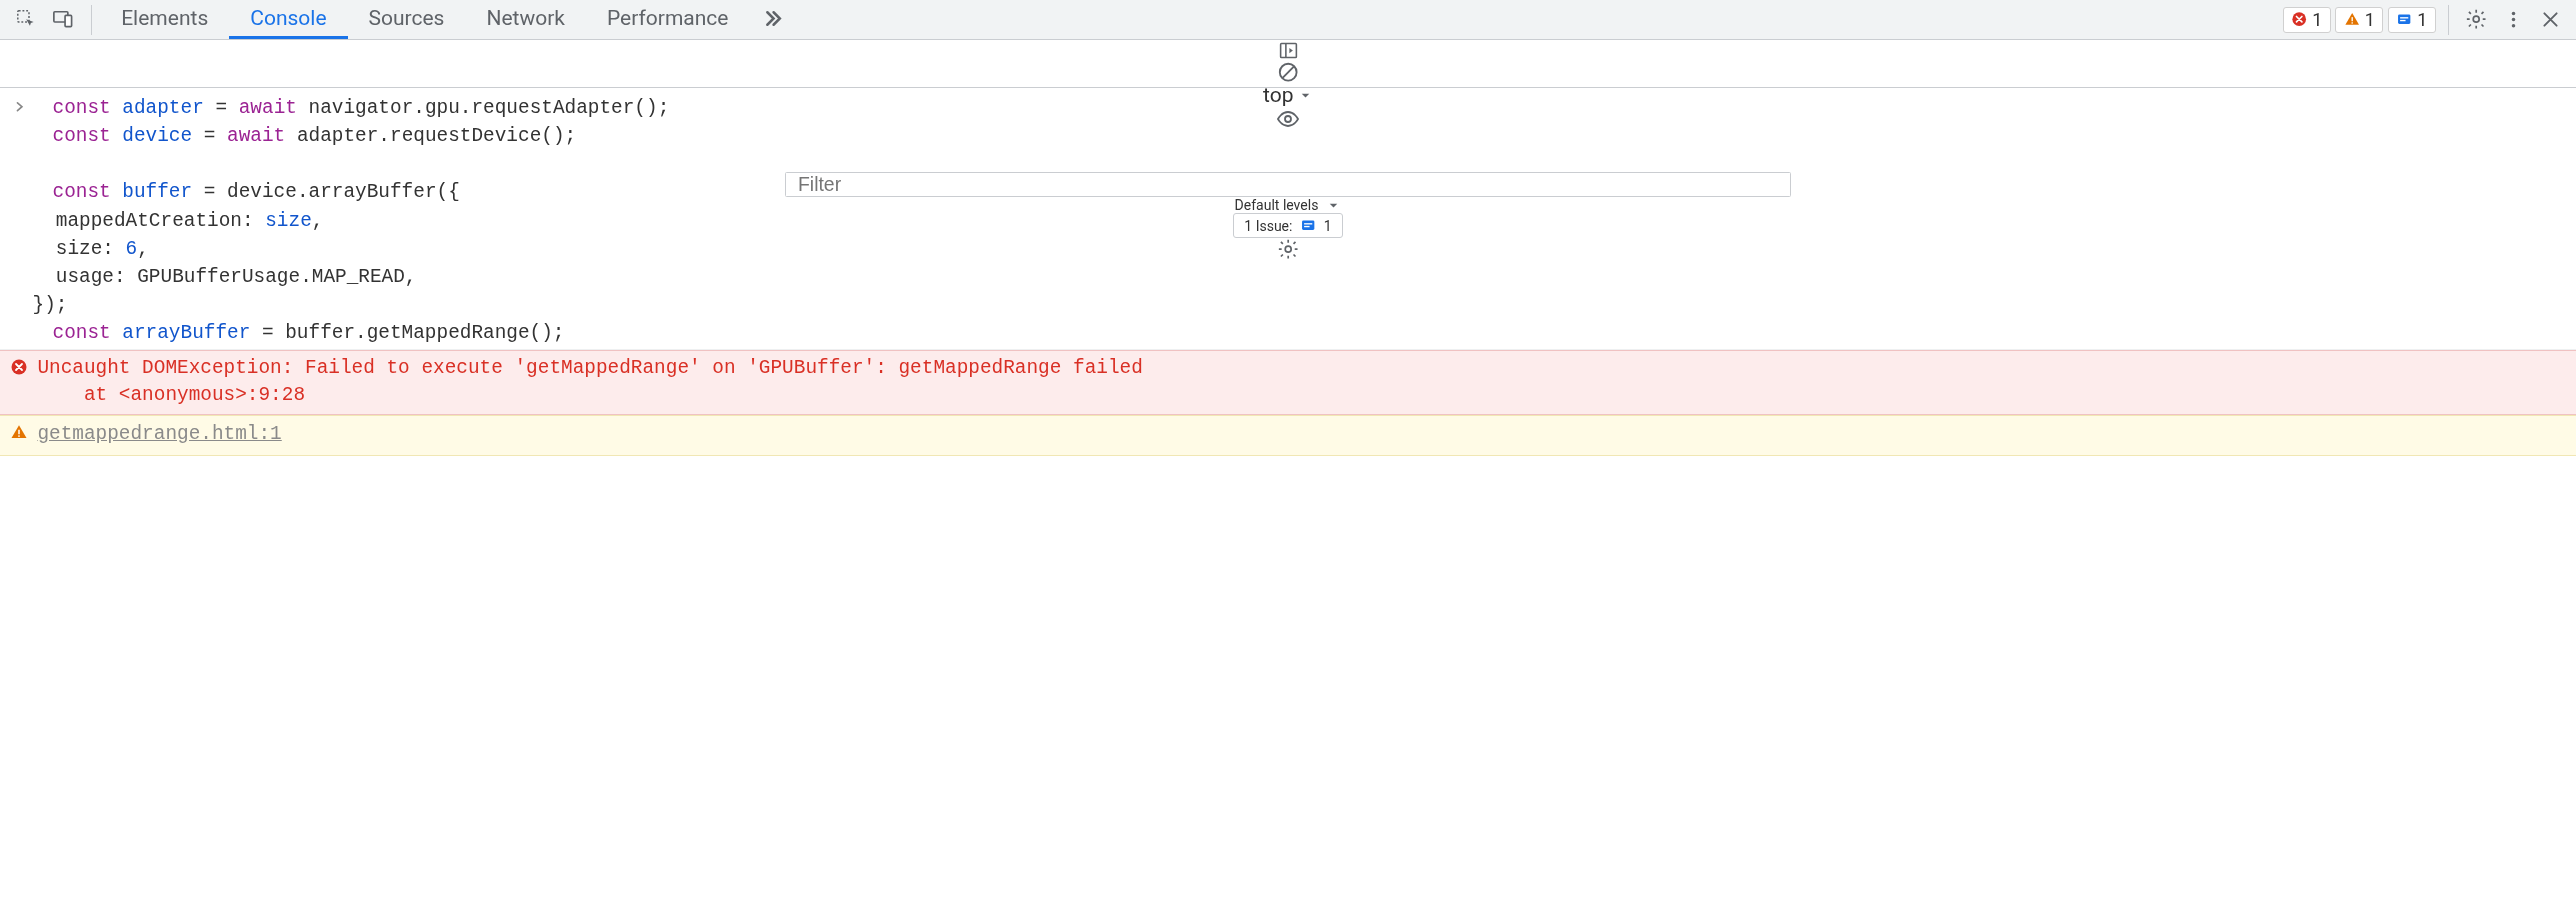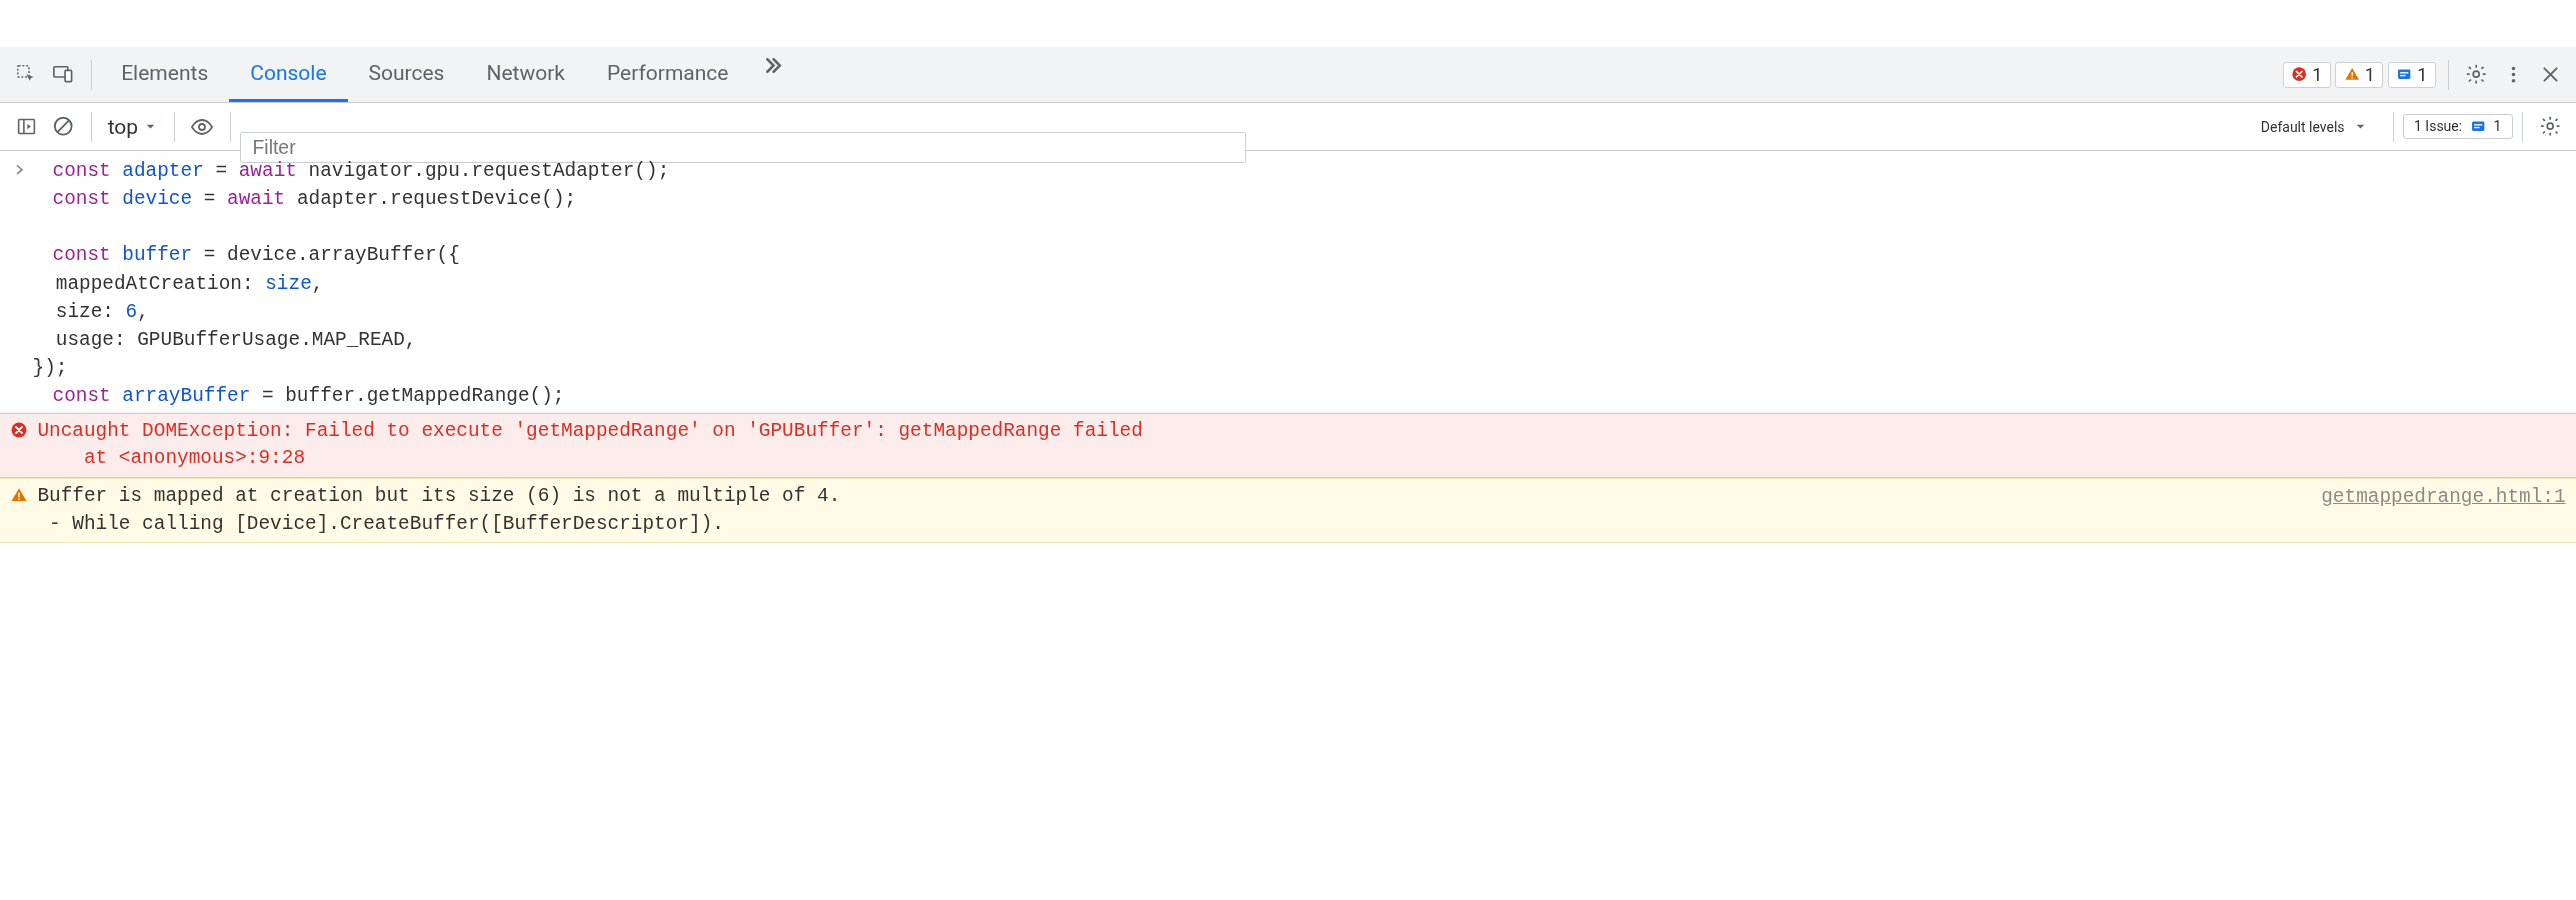--- a/index.html
+++ b/index.html
@@ -7,25 +7,24 @@
     margin: 0; padding: 0;
     font-family: "Segoe UI", Roboto, "Helvetica Neue", Arial, sans-serif;
     font-size: 19.4px;
     color: #333;
     background: #fff;
     width: 2576px;
   }
   .toolbar {
     display: flex;
     align-items: center;
-    height: 56px;
+    height: 40px;
     background: #f1f3f4;
     border-bottom: 0.7px solid #cacdd1;
     padding: 0 7.5px;
-    margin-top: 47px;
   }
   .icon-btn {
     display: inline-flex;
     align-items: center;
     justify-content: center;
     width: 37px; height: 37px;
     color: #5f6368;
     cursor: pointer;
   }
   .icon-btn svg { display:block; }
@@ -69,20 +68,21 @@
   .badge .info-ic { color:#1a73e8; }
 
   
   .toolbar2 {
     display: flex;
     align-items: center;
     height: 48px;
     border-bottom: 0.7px solid #cacdd1;
     padding: 0 7.5px;
     background: #fff;
+    flex-direction: column;
   }
   .context-sel {
     display:flex; align-items:center; gap:4.5px;
     font-size: 21px; color:#333;
     padding:0 7.5px;
     cursor:pointer;
   }
   .filter-input {
     height: 31px;
     width: 1006px;
@@ -324,21 +324,19 @@
     </div>
 
     <div class="msg-row warn">
       <div class="msg-icon">
         <svg width="18" height="18" viewBox="0 0 24 24">
             <path d="M12 3 L22 20 H2 Z" fill="#e37400"></path>
             <rect x="11" y="9" width="2" height="6" fill="#fff"></rect>
             <rect x="11" y="16.5" width="2" height="2" fill="#fff"></rect>
           </svg>
       </div>
-      <div class="msg-text">Buffer is mapped at creation but its size (6) is not a multiple of 4.
- - While calling [Device].CreateBuffer([BufferDescriptor]).</div>
       <div class="msg-src">getmappedrange.html:1</div>
     </div>
 
   </div>
 
 </div>
 
 
 </body></html>

